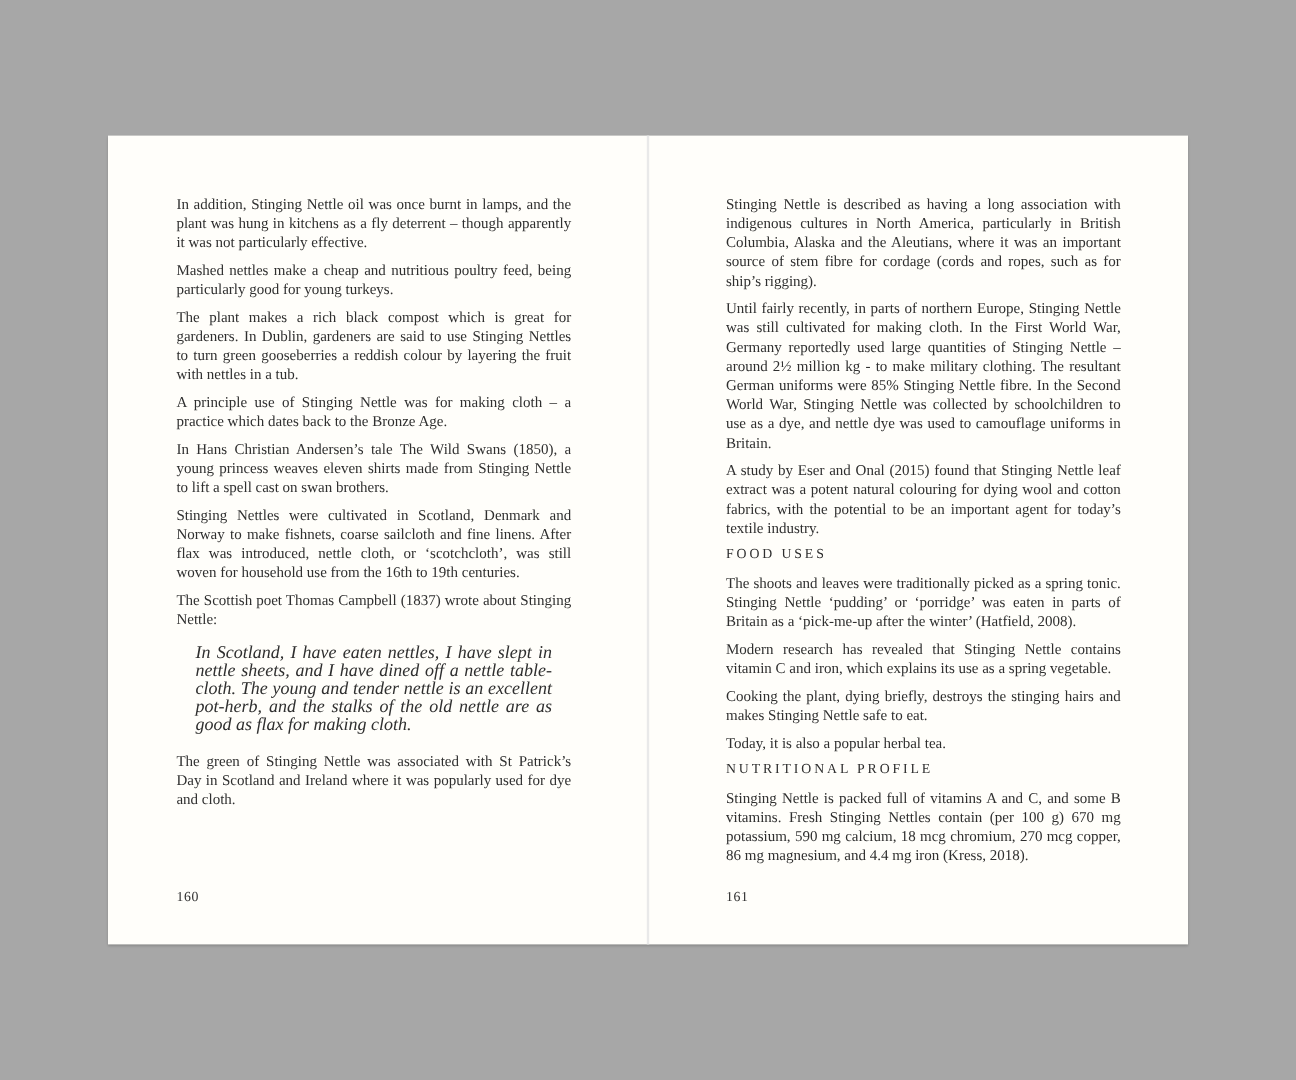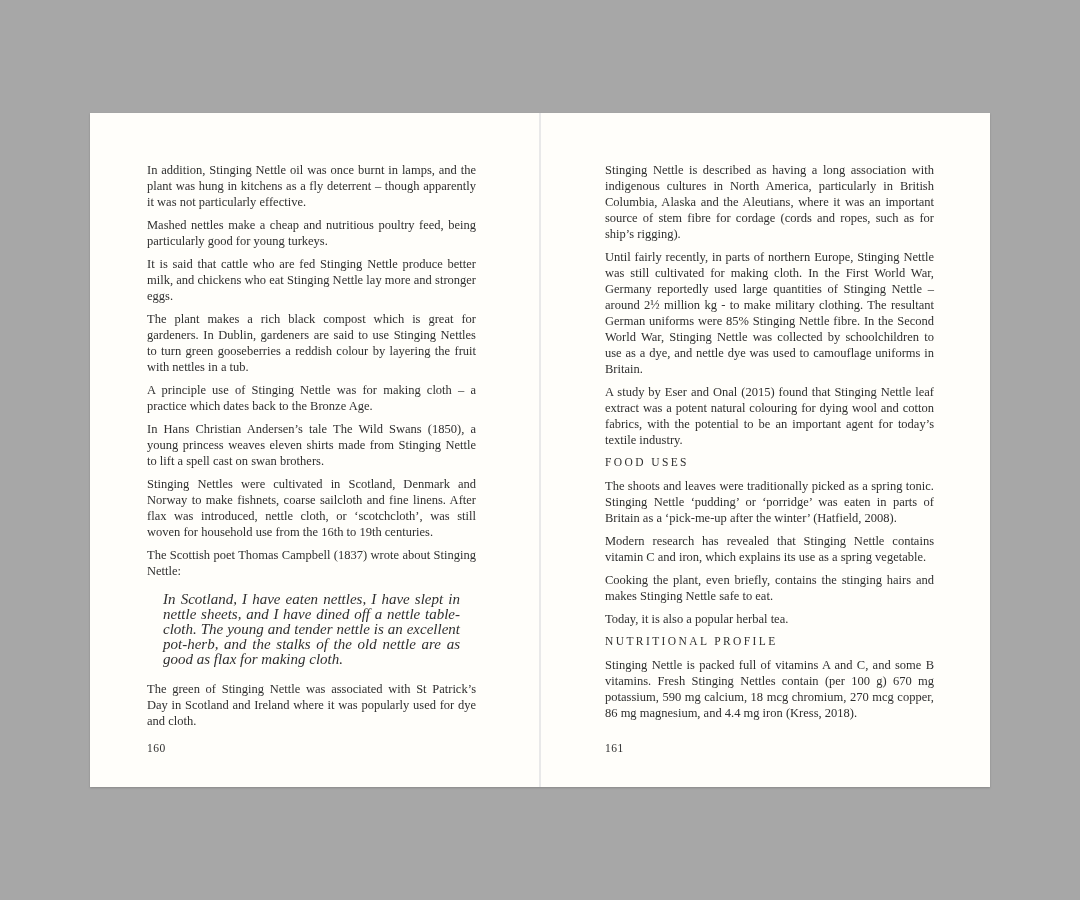--- a/index.html
+++ b/index.html
@@ -89,40 +89,39 @@
 </style>
 </head>
 <body>
 
 <div class="canvas">
   <div class="spread">
     <div class="page page-left">
       <div class="content">
           <p class="blk-body">In addition, Stinging Nettle oil was once burnt in lamps, and the plant was hung in kitchens as a fly deterrent – though apparently it was not particularly effective.</p>
           <p class="blk-body">Mashed nettles make a cheap and nutritious poultry feed, being particularly good for young turkeys.</p>
-          <p class="blk-body">It is said that cattle who are fed Stinging Nettle produce better milk, and chickens who eat Stinging Nettle lay more and stronger eggs.</p>
           <p class="blk-body">The plant makes a rich black compost which is great for gardeners. In Dublin, gardeners are said to use Stinging Nettles to turn green gooseberries a reddish colour by layering the fruit with nettles in a tub.</p>
           <p class="blk-body">A principle use of Stinging Nettle was for making cloth – a practice which dates back to the Bronze Age.</p>
           <p class="blk-body">In Hans Christian Andersen’s tale The Wild Swans (1850), a young princess weaves eleven shirts made from Stinging Nettle to lift a spell cast on swan brothers.</p>
           <p class="blk-body">Stinging Nettles were cultivated in Scotland, Denmark and Norway to make fishnets, coarse sailcloth and fine linens. After flax was introduced, nettle cloth, or ‘scotchcloth’, was still woven for household use from the 16th to 19th centuries.</p>
           <p class="blk-body">The Scottish poet Thomas Campbell (1837) wrote about Stinging Nettle:</p>
           <p class="blk-quote">In Scotland, I have eaten nettles, I have slept in nettle sheets, and I have dined off a nettle table-cloth. The young and tender nettle is an excellent pot-herb, and the stalks of the old nettle are as good as flax for making cloth.</p>
           <p class="blk-body">The green of Stinging Nettle was associated with St Patrick’s Day in Scotland and Ireland where it was popularly used for dye and cloth.</p>
         </div>
       <div class="page-number">160</div>
     </div>
     <div class="page page-right">
       <div class="content">
           <p class="blk-body">Stinging Nettle is described as having a long association with indigenous cultures in North America, particularly in British Columbia, Alaska and the Aleutians, where it was an important source of stem fibre for cordage (cords and ropes, such as for ship’s rigging).</p>
           <p class="blk-body">Until fairly recently, in parts of northern Europe, Stinging Nettle was still cultivated for making cloth. In the First World War, Germany reportedly used large quantities of Stinging Nettle – around 2½ million kg - to make military clothing. The resultant German uniforms were 85% Stinging Nettle fibre. In the Second World War, Stinging Nettle was collected by schoolchildren to use as a dye, and nettle dye was used to camouflage uniforms in Britain.</p>
           <p class="blk-body">A study by Eser and Onal (2015) found that Stinging Nettle leaf extract was a potent natural colouring for dying wool and cotton fabrics, with the potential to be an important agent for today’s textile industry.</p>
           <p class="blk-heading">FOOD USES</p>
           <p class="blk-body">The shoots and leaves were traditionally picked as a spring tonic. Stinging Nettle ‘pudding’ or ‘porridge’ was eaten in parts of Britain as a ‘pick-me-up after the winter’ (Hatfield, 2008).</p>
           <p class="blk-body">Modern research has revealed that Stinging Nettle contains vitamin C and iron, which explains its use as a spring vegetable.</p>
-          <p class="blk-body">Cooking the plant, even briefly, contains the stinging hairs and makes Stinging Nettle safe to eat.</p>
+          <p class="blk-body">Cooking the plant, dying briefly, destroys the stinging hairs and makes Stinging Nettle safe to eat.</p>
           <p class="blk-body">Today, it is also a popular herbal tea.</p>
           <p class="blk-heading">NUTRITIONAL PROFILE</p>
           <p class="blk-body">Stinging Nettle is packed full of vitamins A and C, and some B vitamins. Fresh Stinging Nettles contain (per 100 g) 670 mg potassium, 590 mg calcium, 18 mcg chromium, 270 mcg copper, 86 mg magnesium, and 4.4 mg iron (Kress, 2018).</p>
         </div>
       <div class="page-number">161</div>
     </div>
     <div class="gutter"></div>
   </div>
 </div>
 

